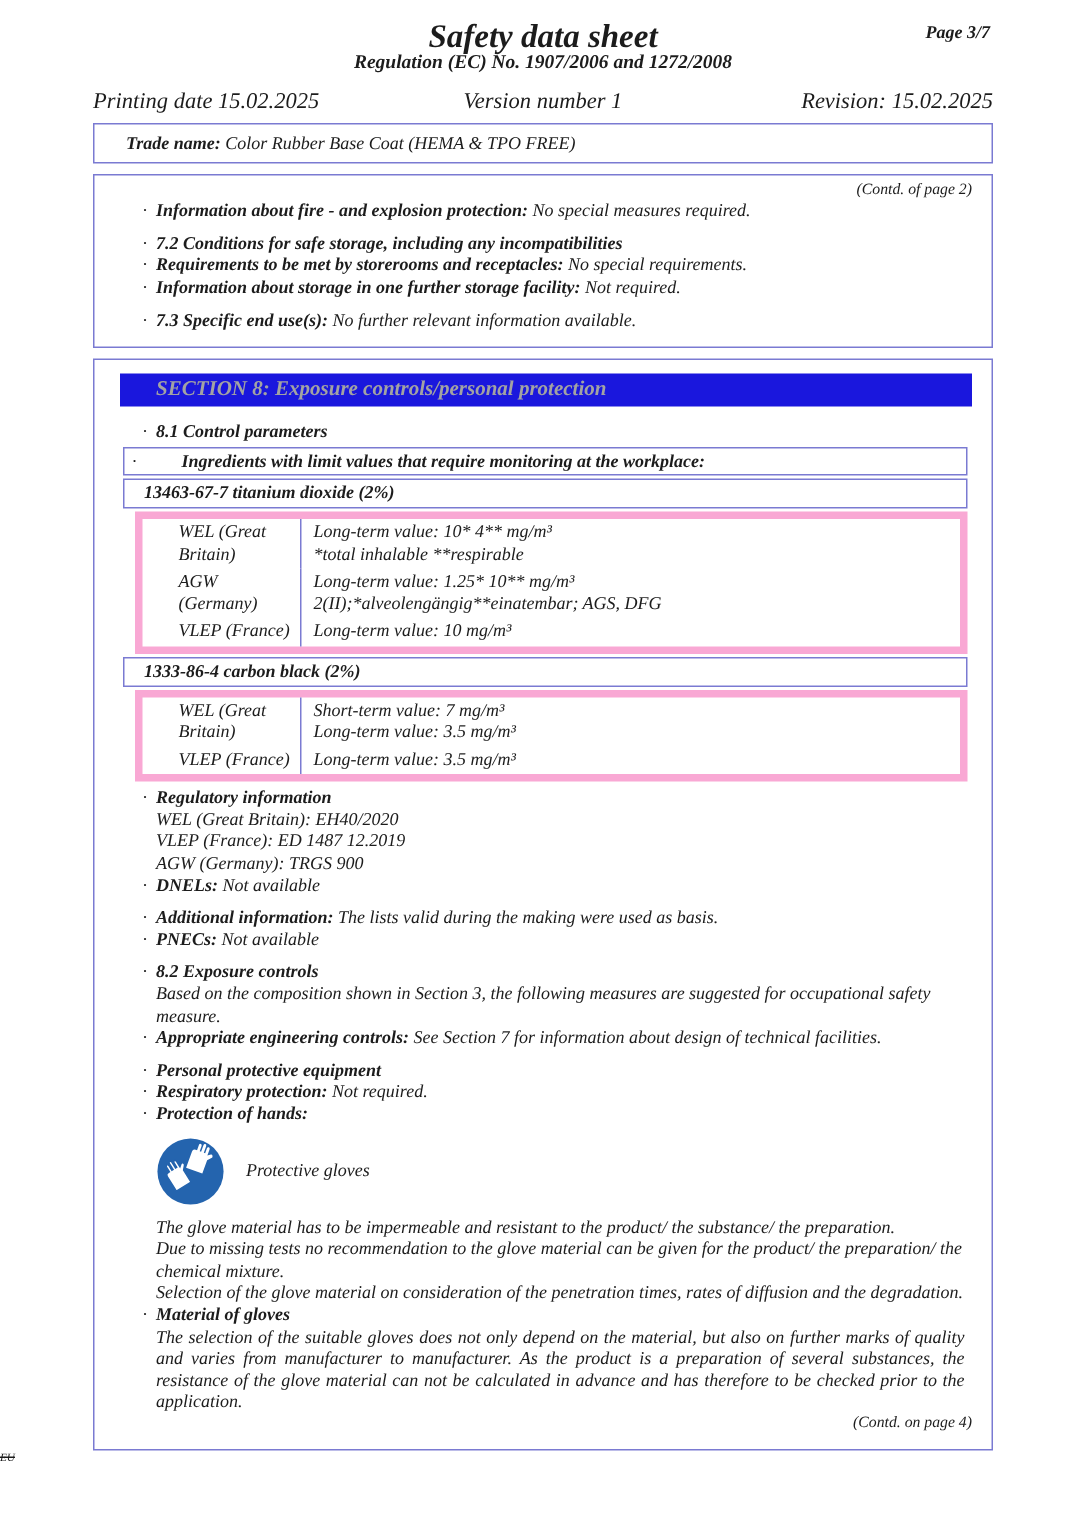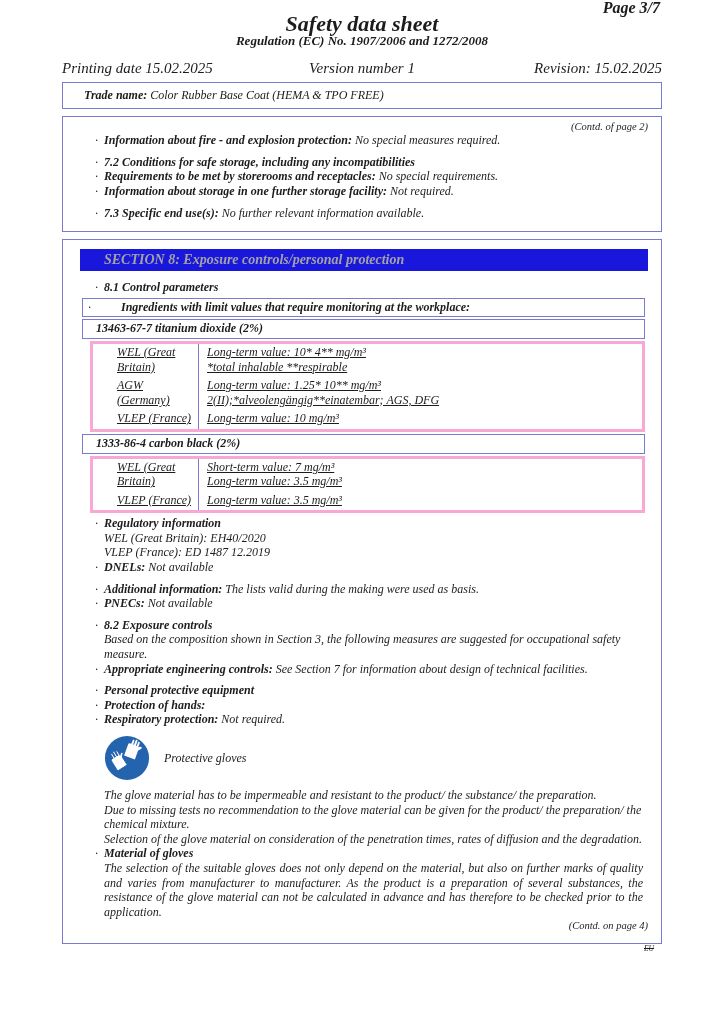--- a/index.html
+++ b/index.html
@@ -9,21 +9,21 @@
     width:724px;height:1024px;
     background:#ffffff;
     font-family:"Liberation Serif","DejaVu Serif",serif;
     font-style:italic;
     color:#1c1c1c;
     font-size:12px;
     line-height:14.6px;
     overflow:hidden;
   }
   .sheet{margin:0 62px;width:600px;}
-  .page-number{position:absolute;top:1px;right:64px;font-weight:bold;font-size:16px;}
+  .page-number{position:absolute;top:14px;right:64px;font-weight:bold;font-size:12px;}
   .doc-title{margin-top:14px;text-align:center;font-weight:bold;font-size:22px;line-height:19px;}
   .doc-subtitle{text-align:center;font-weight:bold;font-size:13px;line-height:15px;}
   .meta-row{display:grid;grid-template-columns:1fr 1fr 1fr;margin-top:13px;font-size:15px;}
   .meta-row .c{text-align:center;}
   .meta-row .r{text-align:right;}
   .box{border:1px solid #7a7ad2;}
   .trade-box{margin-top:6px;padding:5px 10px 6px 21px;}
   .content-box{margin-top:7px;padding:3px 0 11px 0;}
   .lbl{font-weight:bold;}
   .txt{margin-left:41px;margin-right:20px;position:relative;}
@@ -37,31 +37,31 @@
     font-weight:bold;
     font-size:14px;
     line-height:22px;
     height:22px;
     padding-left:24px;
   }
   .limits-table{margin:3px 16px 0 19px;}
   .t-box{border:1px solid #7a7ad2;margin-top:2px;padding:1px 8px 2px 13px;}
   .t-box.hdr{position:relative;padding-left:38px;}
   .t-box.hdr::before{content:"·";position:absolute;left:5px;top:1px;}
-  .t-group{border:3px solid #f9a8d4;margin-top:2px;margin-left:8px;padding:0;text-decoration:underline;}
+  .t-group{border:5px solid #f9a8d4;margin-top:2px;margin-left:8px;padding:0;}
   .t-row{display:grid;grid-template-columns:105px 1fr;}
   .t-agency{padding:1px 2px 3px 24px;}
   .t-vals{border-left:1px solid #7a7ad2;padding:1px 6px 3px 8px;}
   .para{margin-left:41px;margin-right:18px;}
   .para.just{text-align:justify;}
   .intro{max-width:540px;}
   .figure-row{display:flex;align-items:center;margin-left:41px;margin-top:8px;margin-bottom:4px;}
   .figure-row .caption{margin-left:14px;}
   .eu-mark{
-    text-align:right;margin-right:70px;margin-top:0px;
+    text-align:left;margin-right:29px;margin-top:0px;
     font-size:7.5px;line-height:9px;text-decoration:line-through;
   }
   .glove-icon{display:block;}
 </style>
 </head>
 <body>
 
 <div class="page">
 
   <div class="page-number">Page 3/7</div>
@@ -165,20 +165,21 @@
             </div>
           </div>
         </div>
       </div>
 
       <div class="txt bullet" style="margin-top:3px;">
         <span class="lbl">Regulatory information</span>
       </div>
       <div class="txt">WEL (Great Britain): EH40/2020</div>
       <div class="txt">VLEP (France): ED 1487 12.2019</div>
+      <div class="txt">AGW (Germany): TRGS 900</div>
 
       <div class="txt bullet">
         <span class="lbl">DNELs:</span>
         <span>Not available</span>
       </div>
       <div class="txt bullet gap">
         <span class="lbl">Additional information:</span>
         <span>The lists valid during the making were used as basis.</span>
       </div>
 
@@ -193,25 +194,25 @@
       <div class="txt intro">Based on the composition shown in Section 3, the following measures are suggested for occupational safety measure.</div>
       <div class="txt bullet">
         <span class="lbl">Appropriate engineering controls:</span>
         <span>See Section 7 for information about design of technical facilities.</span>
       </div>
 
       <div class="txt bullet gap">
         <span class="lbl">Personal protective equipment</span>
       </div>
       <div class="txt bullet">
-        <span class="lbl">Protection of hands:</span>
-      </div>
-      <div class="txt bullet">
         <span class="lbl">Respiratory protection:</span>
         <span>Not required.</span>
+      </div>
+      <div class="txt bullet">
+        <span class="lbl">Protection of hands:</span>
       </div>
 
       <div class="figure-row">
         <svg class="glove-icon" width="46" height="46" viewBox="0 0 48 48" aria-hidden="true">
           <circle cx="24" cy="24" r="23" fill="#2464ae"></circle>
           <g transform="translate(21,3) rotate(20 9 11)">
             <path d="M3,21 V9 Q3,7 5,7 L6,7 V3.2 Q6,2 7,2 Q8,2 8,3.2 V7 H9 V2.2 Q9,1 10,1 Q11,1 11,2.2 V7 H12 V3.5 Q12,2.3 13,2.3 Q14,2.3 14,3.5 V8 L15.5,6.8 Q16.8,5.8 17.5,7 Q18.1,8 17,9 L15,11.2 V21 Z" fill="#ffffff"></path>
           </g>
           <g transform="translate(5,15) rotate(-32 9 11)">
             <path d="M3,21 V9 Q3,7 5,7 L6,7 V3.2 Q6,2 7,2 Q8,2 8,3.2 V7 H9 V2.2 Q9,1 10,1 Q11,1 11,2.2 V7 H12 V3.5 Q12,2.3 13,2.3 Q14,2.3 14,3.5 V8 L15.5,6.8 Q16.8,5.8 17.5,7 Q18.1,8 17,9 L15,11.2 V21 Z" fill="#ffffff" stroke="#2464ae" stroke-width="1"></path>

